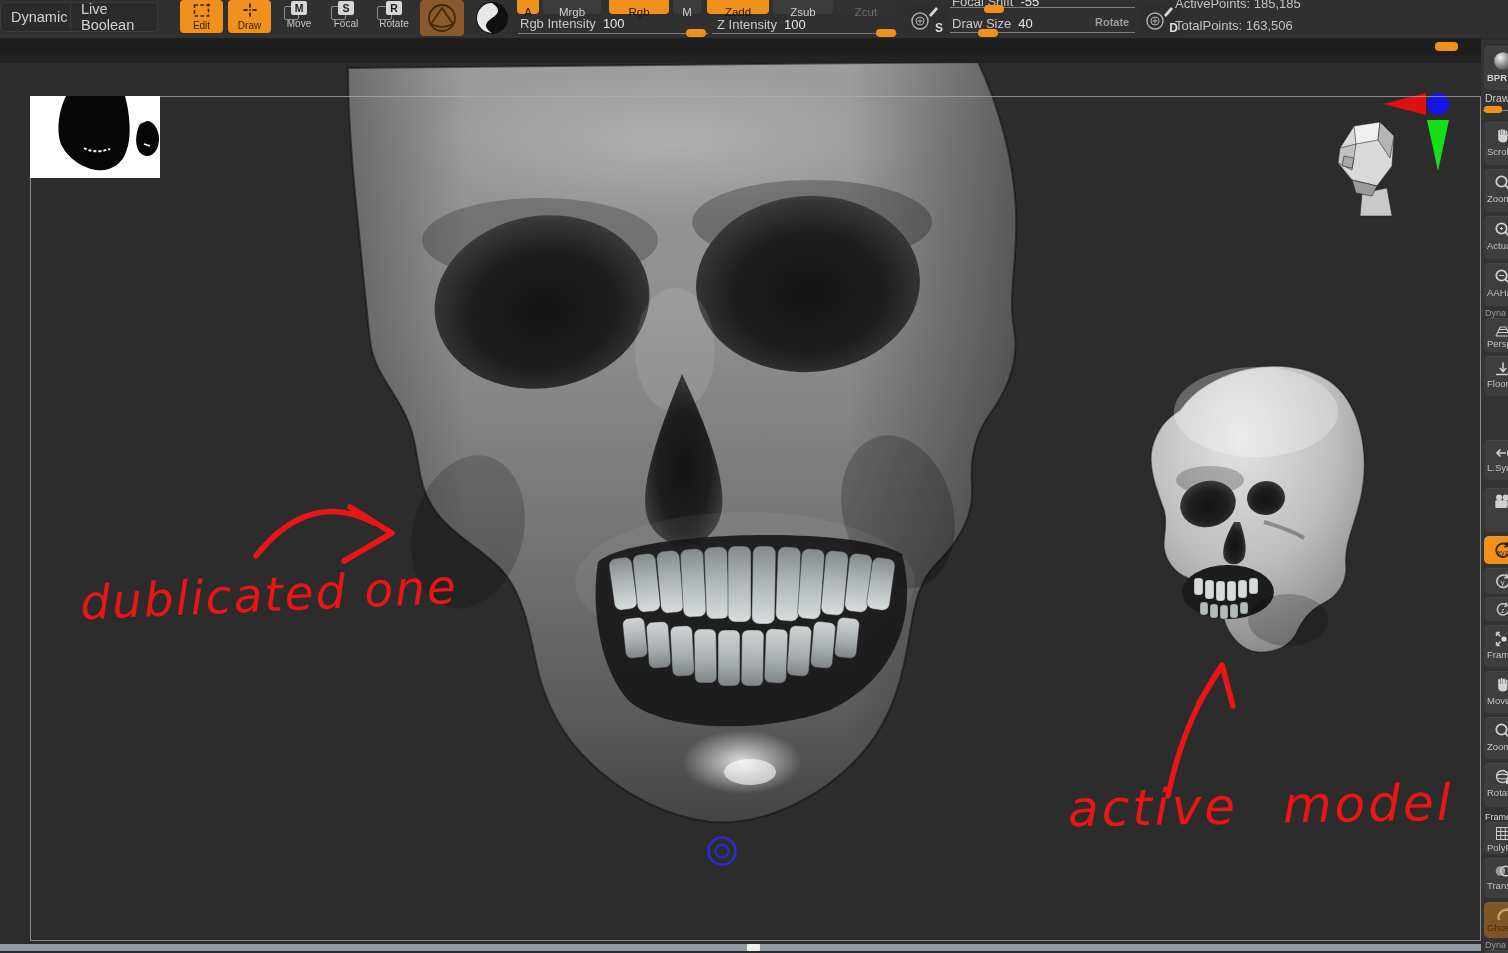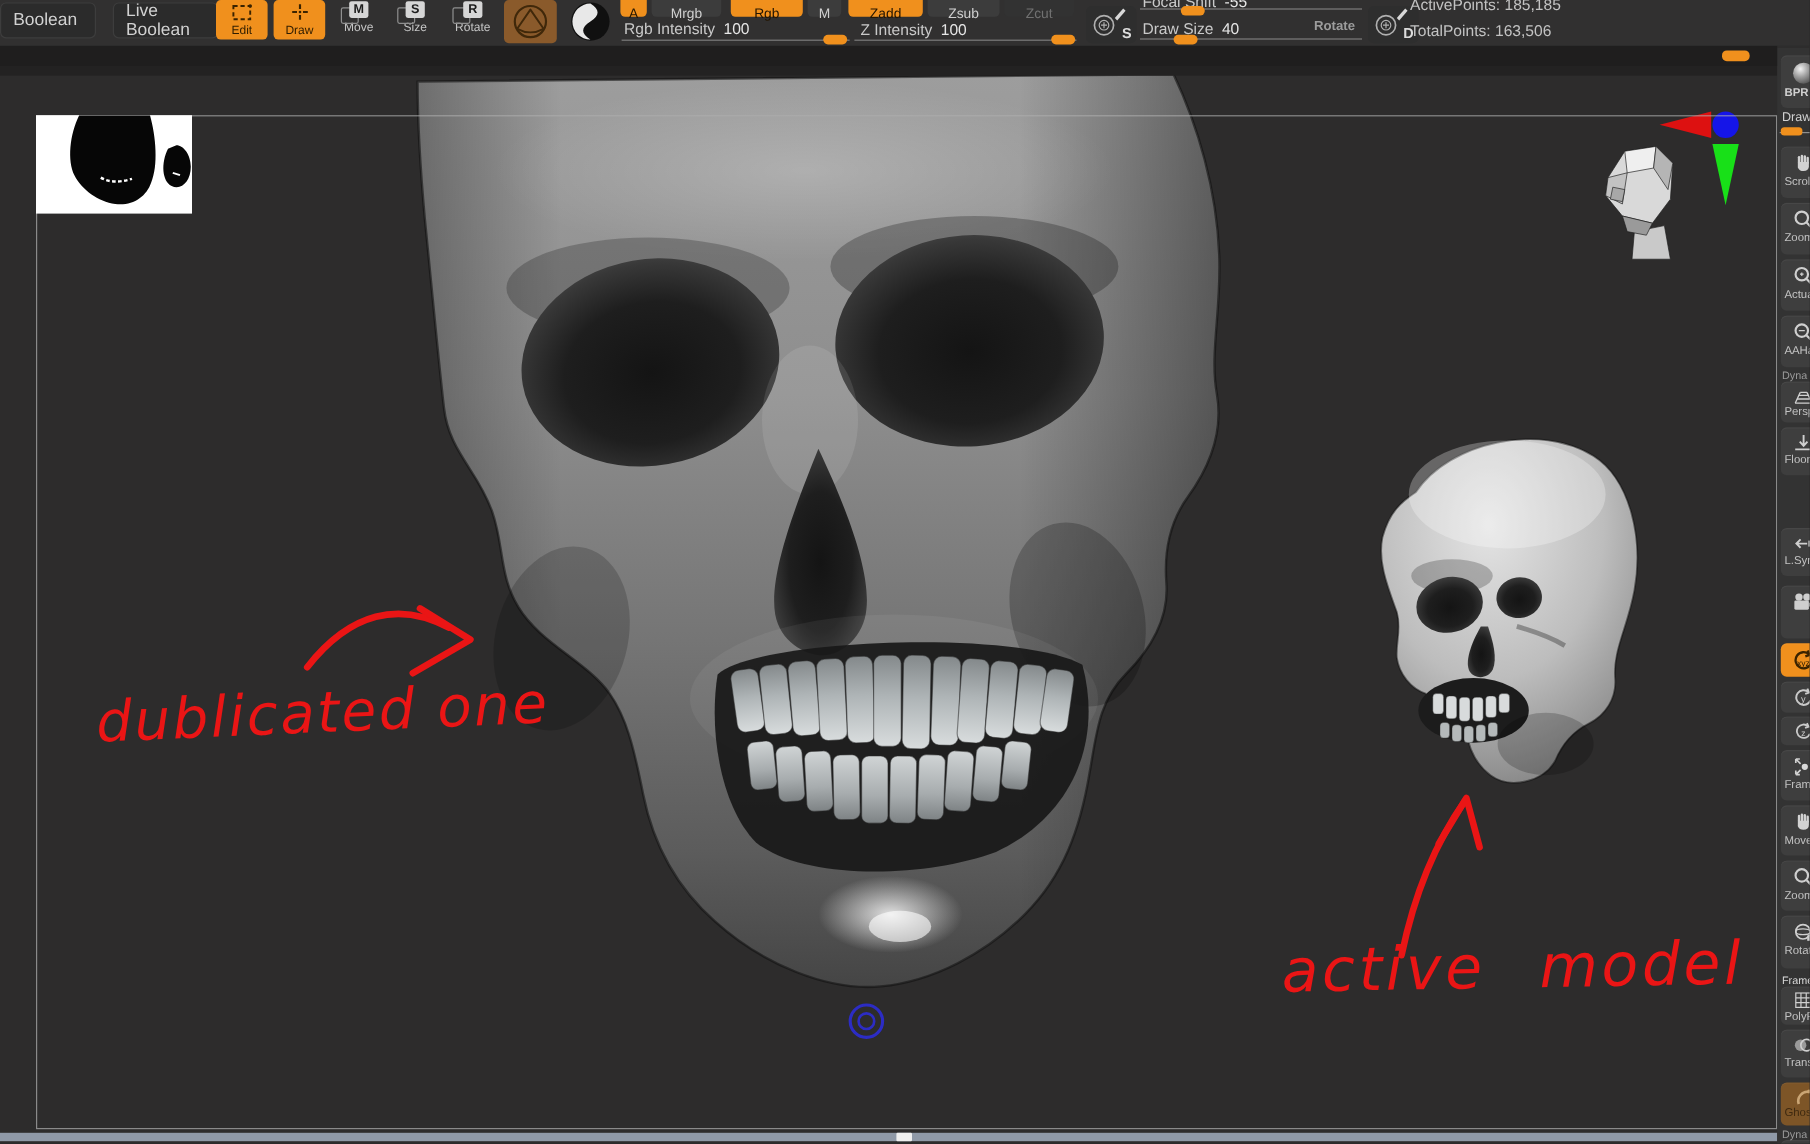--- a/index.html
+++ b/index.html
@@ -122,23 +122,23 @@
       <stop offset="0" stop-color="#e4e4e4"></stop>
         <stop offset="0.5" stop-color="#bdbdbd"></stop>
       <stop offset="0.8" stop-color="#929292"></stop>
         <stop offset="1" stop-color="#6e6e6e"></stop>
     </radialGradient>
   </defs>
 </svg>
 
 <div id="topShelf">
   <div class="shelf-btn" style="left:0;width:80px;">
-    <span>Boolean</span>
-  </div>
-  <div class="shelf-btn" style="left:94px;width:88px;">
+    <span>Dynamic</span>
+  </div>
+  <div class="shelf-btn" style="left:70px;width:88px;">
     <span>Live Boolean</span>
   </div>
 
   <div class="obtn" style="left:180px;width:43px;">
     <svg width="18" height="15" viewBox="0 0 18 15">
       <rect x="1.5" y="2" width="14" height="11" fill="none" stroke="#3a2300" stroke-width="1.6" stroke-dasharray="3.5 2.4"></rect>
       <circle cx="15.5" cy="2" r="1.5" fill="#3a2300"></circle>
     </svg>
     <span class="olabel">Edit</span>
   </div>
@@ -153,21 +153,21 @@
   </div>
 
   <div class="tool-ico" style="left:280px;width:38px;">
     <span class="badge-out"></span>
     <span class="badge">M</span>
     <span class="tool-lbl">Move</span>
   </div>
   <div class="tool-ico" style="left:327px;width:38px;">
     <span class="badge-out"></span>
     <span class="badge">S</span>
-    <span class="tool-lbl">Size</span>
+    <span class="tool-lbl">Focal</span>
   </div>
   <div class="tool-ico" style="left:373px;width:42px;">
     <span class="badge-out"></span>
     <span class="badge">R</span>
     <span class="tool-lbl">Rotate</span>
   </div>
 
   <div class="abs" style="left:420px;top:0;width:44px;height:36px;background:#8a5a2b;border-radius:4px;">
     <svg width="44" height="36" viewBox="0 0 44 36">
       <circle cx="22" cy="18" r="13" fill="none" stroke="#40280a" stroke-width="1.8"></circle>

